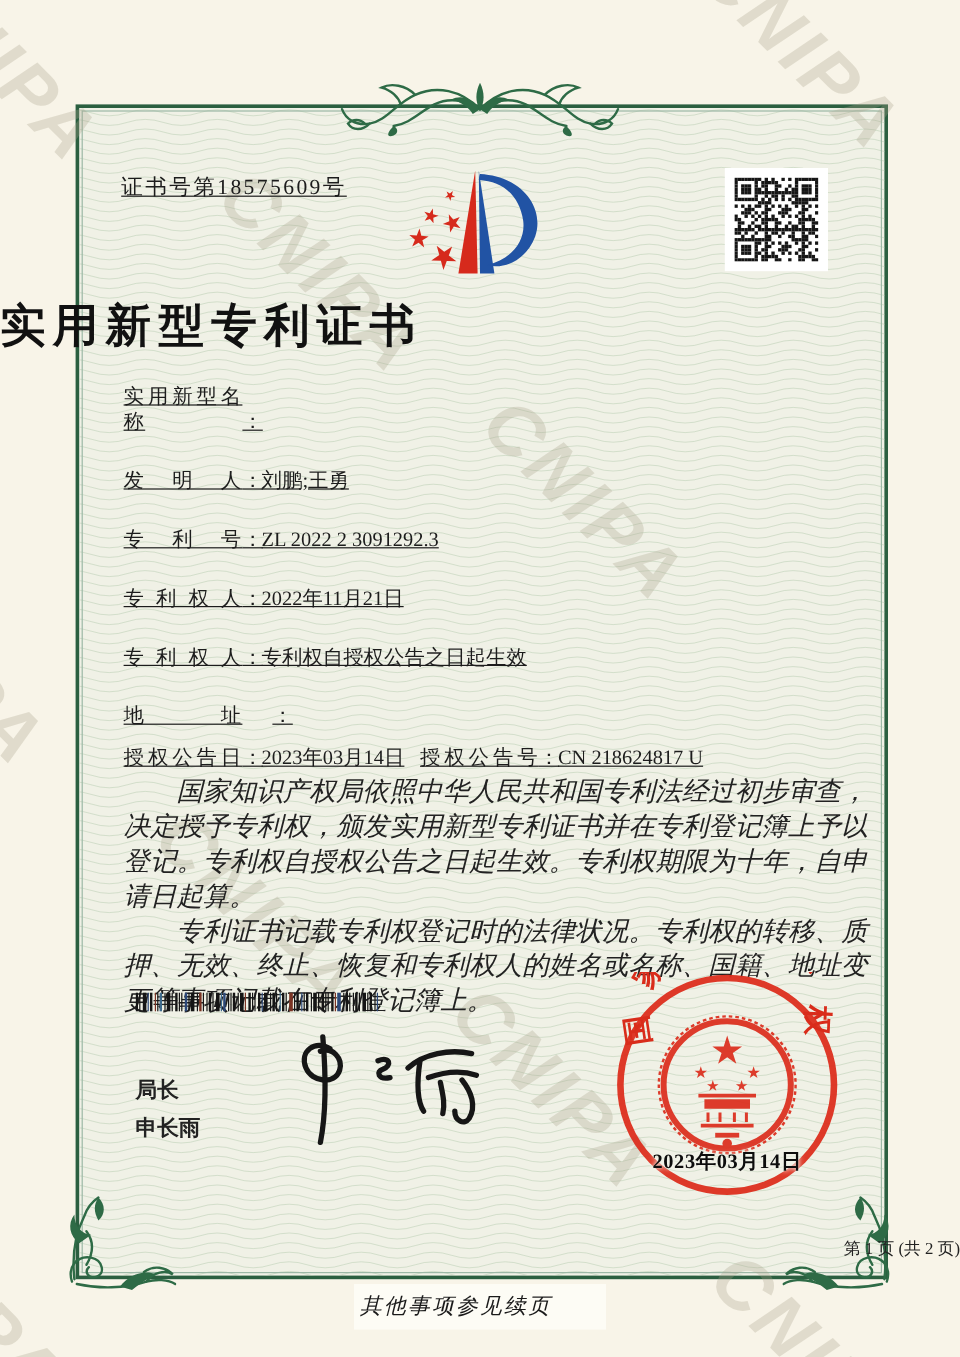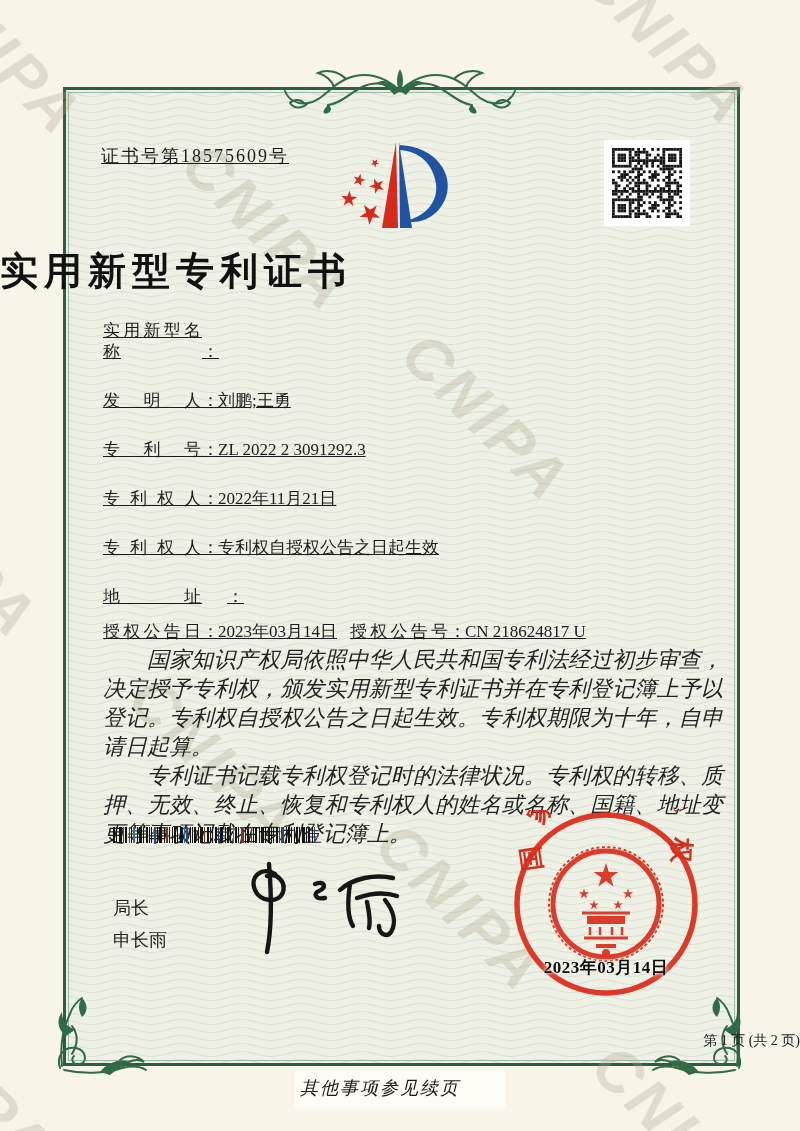--- a/index.html
+++ b/index.html
@@ -34,21 +34,21 @@
   .fcolon{width:16px;flex:none;text-align:center;}
   .fvalue{flex:none;}
   .frow.addr{margin-bottom:14px;gap:25px;}
   .frow.addr .fvalue{width:450px;line-height:23px;}
   .grant .fvalue.gd{width:132px;}
   .paras{position:absolute;left:103px;top:645px;width:620px;font-size:22px;line-height:29px;
          text-align:justify;font-style:italic;color:#222;}
   .paras p{margin:0;text-indent:2em;}
   .barcode{position:absolute;left:113px;top:827px;}
   .sig-label{position:absolute;left:113px;font-family:"Liberation Sans","DejaVu Sans",sans-serif;
-             font-weight:400;font-size:18px;color:#222;}
+             font-weight:700;font-size:18px;color:#222;}
   .sig-title{top:896px;}
   .sig-name{top:928px;}
   .signature{position:absolute;left:235px;top:860px;}
   .seal{position:absolute;left:512px;top:810px;width:188px;height:188px;z-index:6;}
   .seal svg{position:absolute;left:0;top:0;}
   .seal-date{position:absolute;left:18px;top:146px;width:152px;text-align:center;
              font-size:17px;font-weight:bold;color:#0d0d0d;letter-spacing:0.5px;
              text-shadow:0 0 3px #f2f3ea,0 0 5px #f2f3ea;}
   .page-info{position:absolute;left:0;top:1032px;width:800px;text-align:right;font-size:14px;color:#222;}
   .cont-note-box{position:absolute;left:295px;top:1070px;width:210px;height:38px;background:#fdfcf5;}

